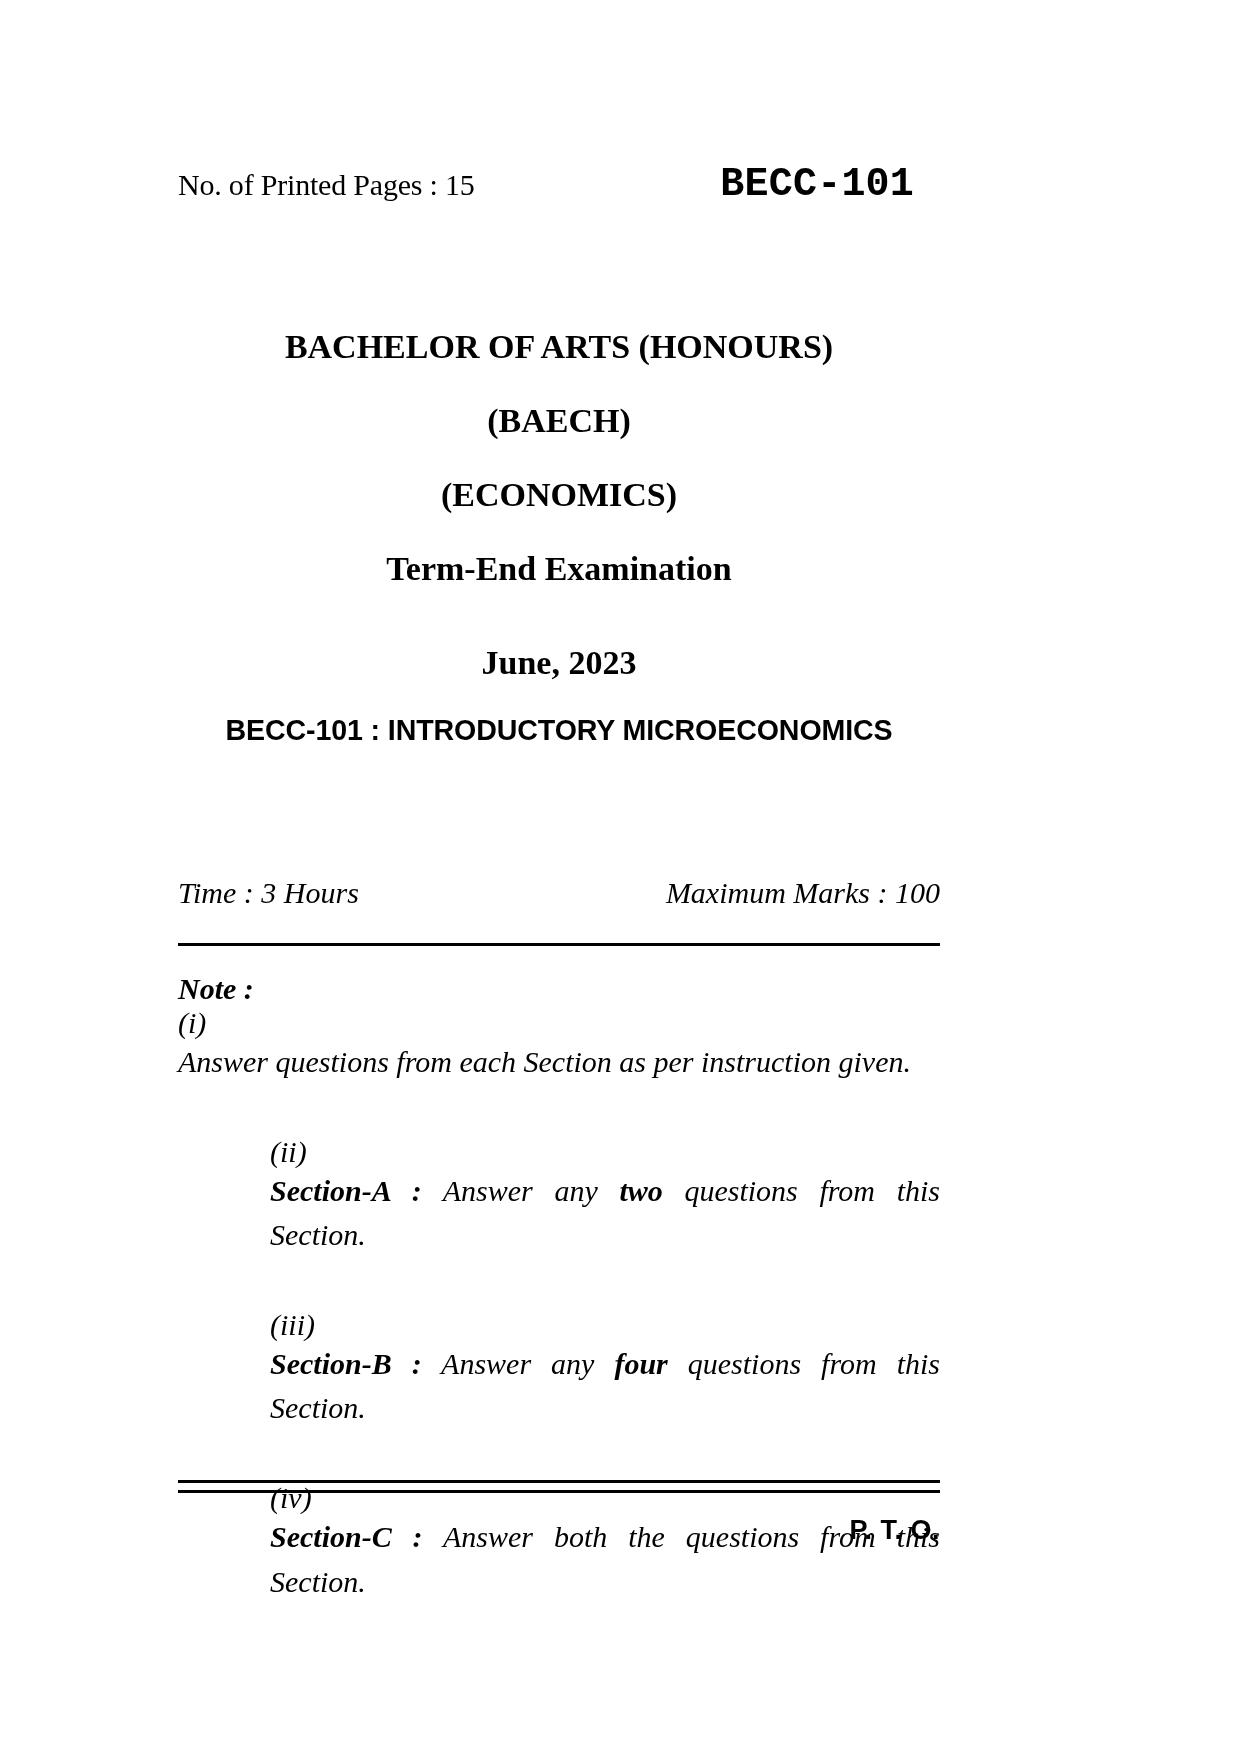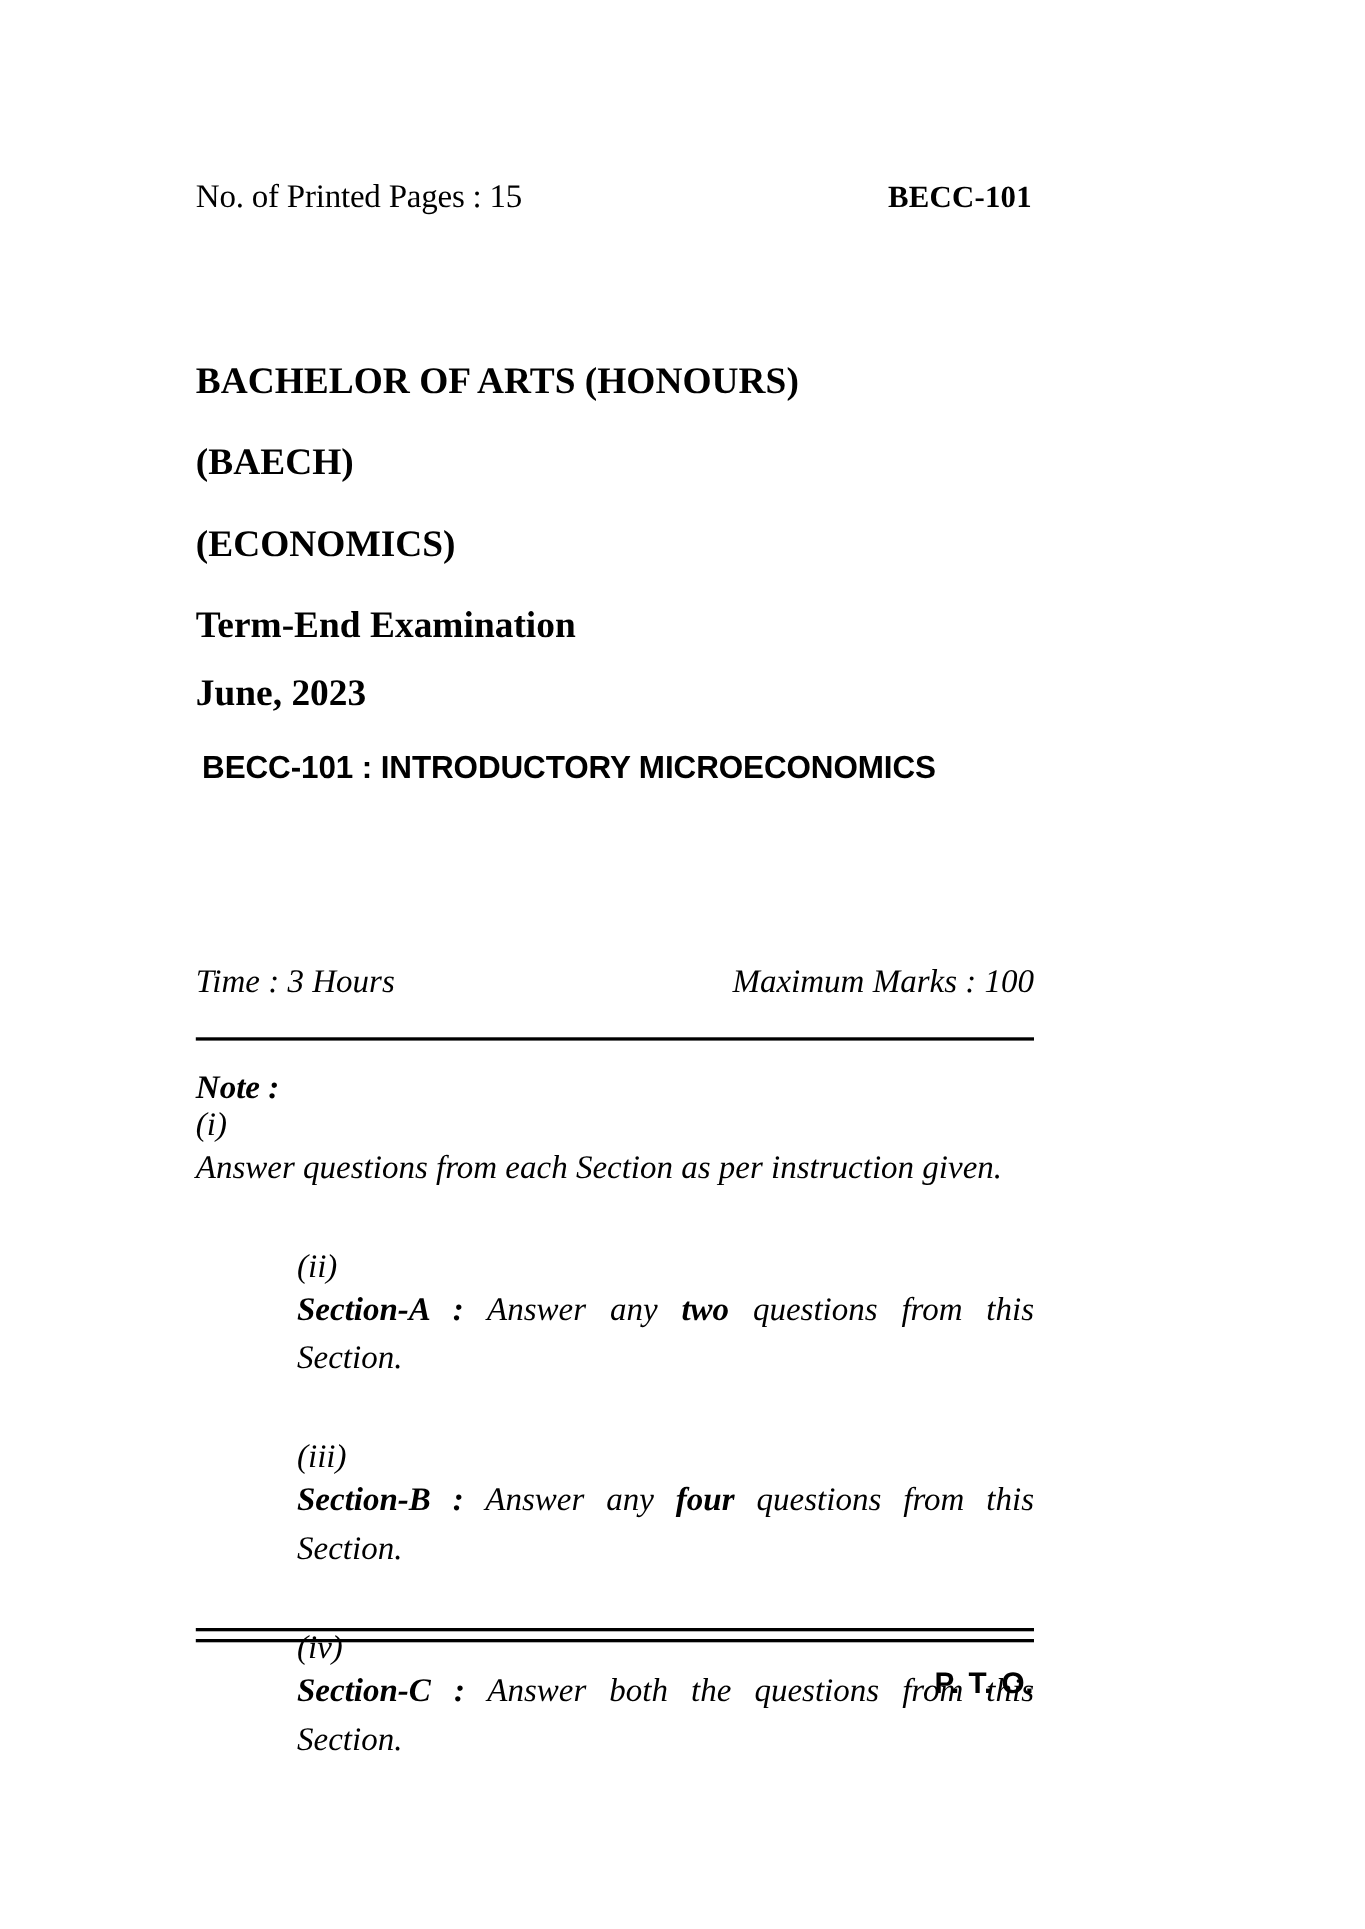--- a/index.html
+++ b/index.html
@@ -35,46 +35,47 @@
     align-items: baseline;
     justify-content: space-between;
   }
   .printed-pages {
     font-family: "Liberation Serif", serif;
     font-size: 30px;
     letter-spacing: -0.2px;
     white-space: nowrap;
   }
   .course-code {
-    font-family: Liberation Serif, serif;
-    font-size: 28px;
+    font-family: Liberation Mono, monospace;
+    font-size: 40px;
     font-weight: bold;
     letter-spacing: 0.2px;
     white-space: nowrap;
-    margin-right: 0;
+    margin-right: 24px;
   }
 
   
   .title-block {
     position: absolute;
     left: 178px;
     top: 330px;
     width: 762px;
+    text-align: center;
   }
   .title-line {
     font-family: "Liberation Serif", serif;
     font-weight: bold;
     font-size: 34px;
     line-height: 1.0;
     white-space: nowrap;
   }
   .t-1 { margin-bottom: 40px; }
   .t-2 { margin-bottom: 40px; }
   .t-3 { margin-bottom: 40px; }
-  .t-4 { margin-bottom: 28px; }
+  .t-4 { margin-bottom: 60px; }
   .t-5 { margin-bottom: 34px; }
 
   .subject-line {
     font-family: "Liberation Sans", sans-serif;
     font-weight: bold;
     font-size: 29px;
     letter-spacing: -0.1px;
     transform: scaleX(0.985);
     transform-origin: center;
     white-space: nowrap;

